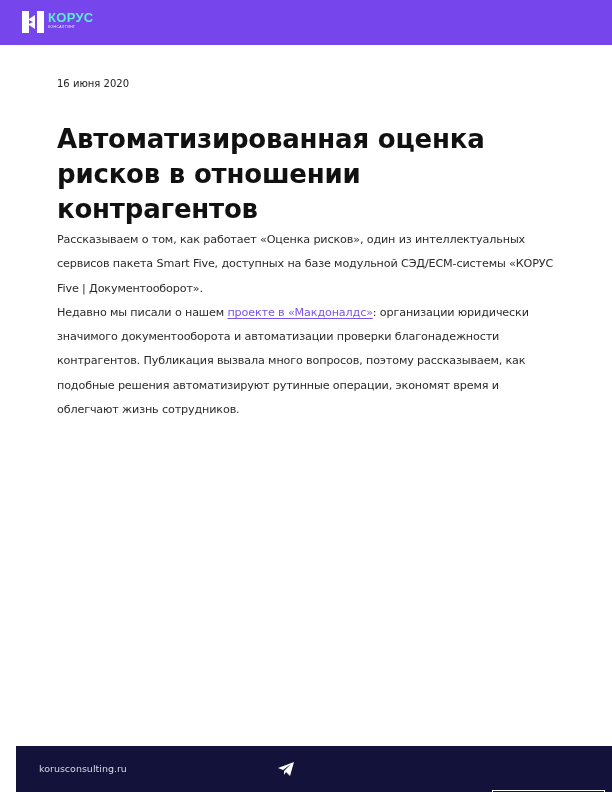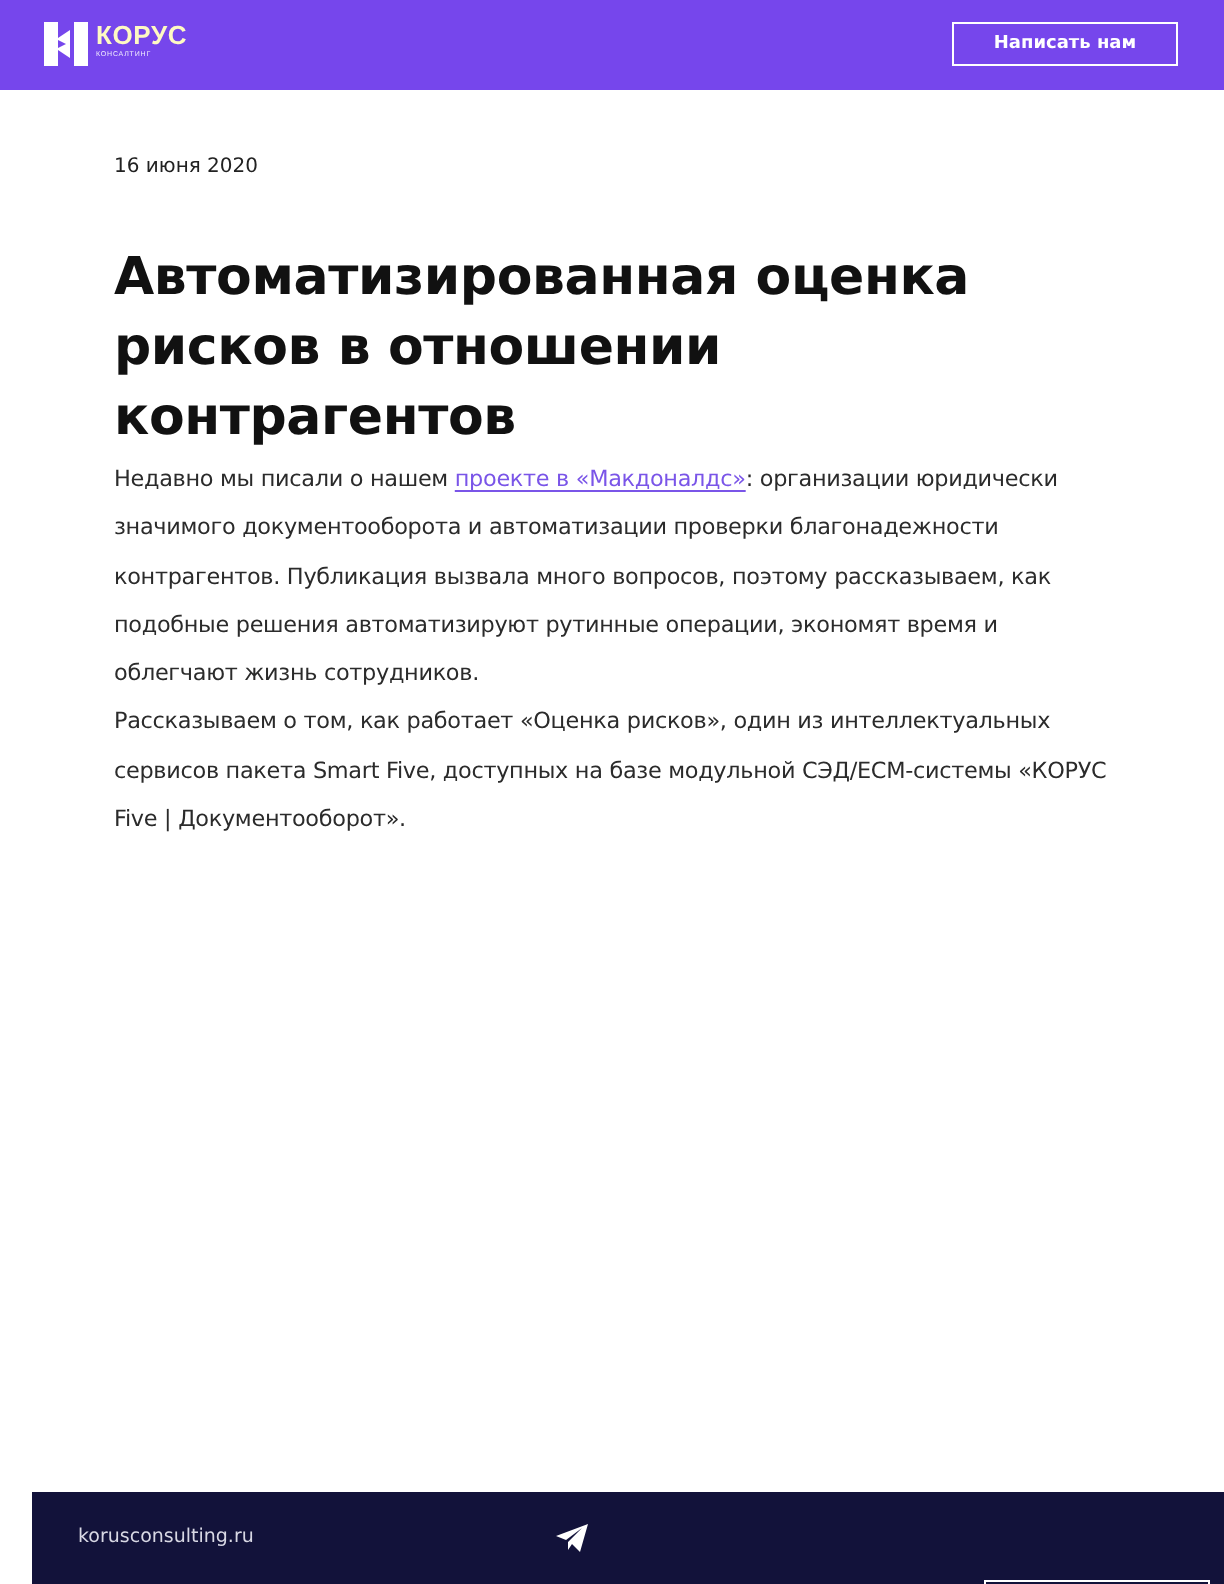--- a/index.html
+++ b/index.html
@@ -10,21 +10,21 @@
       color: #1a1a1a;
     }
     .header {
       position: absolute; left: 0; top: 0; width: 612px; height: 45px;
       background: #7646ec;
     }
     .logo { position: absolute; left: 22px; top: 11px; display: flex; align-items: flex-start; }
     .logo-mark { width: 22px; height: 22px; }
     .logo-text { margin-left: 4px; display: flex; flex-direction: column; }
     .logo-name {
-      color: #fef9c3; font-family: "Liberation Sans", sans-serif; font-weight: bold;
+      color: #5eead4; font-family: "Liberation Sans", sans-serif; font-weight: bold;
       font-size: 13px; line-height: 14px; letter-spacing: 0.3px;
     }
     .logo-sub {
       color: #fff; font-family: "Liberation Sans", sans-serif; font-size: 3.5px;
       line-height: 5px; letter-spacing: 0.4px; opacity: 0.9;
     }
     .write-btn {
       position: absolute; left: 476px; top: 11px; width: 113px; height: 22px;
       box-sizing: border-box; border: 1px solid #ffffff; background: transparent;
       color: #fff; font-family: "DejaVu Sans", sans-serif; font-size: 9px; font-weight: bold;
@@ -75,30 +75,29 @@
       <rect x="0" y="0" width="7" height="22" fill="#fff"></rect>
       <rect x="15" y="0" width="7" height="22" fill="#fff"></rect>
       <polygon points="7,8 13,4 13,18 7,14" fill="#fff"></polygon>
       <polygon points="7,9 11,11 7,13" fill="#7646ec"></polygon>
     </svg>
     <div class="logo-text">
       <span class="logo-name">КОРУС</span>
       <span class="logo-sub">КОНСАЛТИНГ</span>
     </div>
   </div>
-  <div class="write-btn">Написать нам</div>
 </div>
 
 <div class="date">16 июня 2020</div>
 
 <h1 class="title">Автоматизированная оценка рисков в отношении контрагентов</h1>
 
 <div class="body-text">
+  <p>Рассказываем о том, как работает «Оценка рисков», один из интеллектуальных сервисов пакета Smart Five, доступных на базе модульной СЭД/ECM-системы «КОРУС Five | Документооборот».</p>
   <p><span>Недавно мы писали о нашем </span><a class="link">проекте в «Макдоналдс»</a><span>: организации юридически значимого документооборота и автоматизации проверки благонадежности контрагентов. Публикация вызвала много вопросов, поэтому рассказываем, как подобные решения автоматизируют рутинные операции, экономят время и облегчают жизнь сотрудников.</span></p>
-  <p>Рассказываем о том, как работает «Оценка рисков», один из интеллектуальных сервисов пакета Smart Five, доступных на базе модульной СЭД/ECM-системы «КОРУС Five | Документооборот».</p>
 </div>
 
 <div class="footer">
   <span class="site">korusconsulting.ru</span>
   <svg class="tg-icon" viewBox="0 0 16 14">
     <polygon points="0,6 16,0 12,14 8,10 6,13 6,9 13,2 5,8" fill="#ffffff"></polygon>
   </svg>
   <div class="subscribe-btn">Подписаться</div>
 </div>
 

